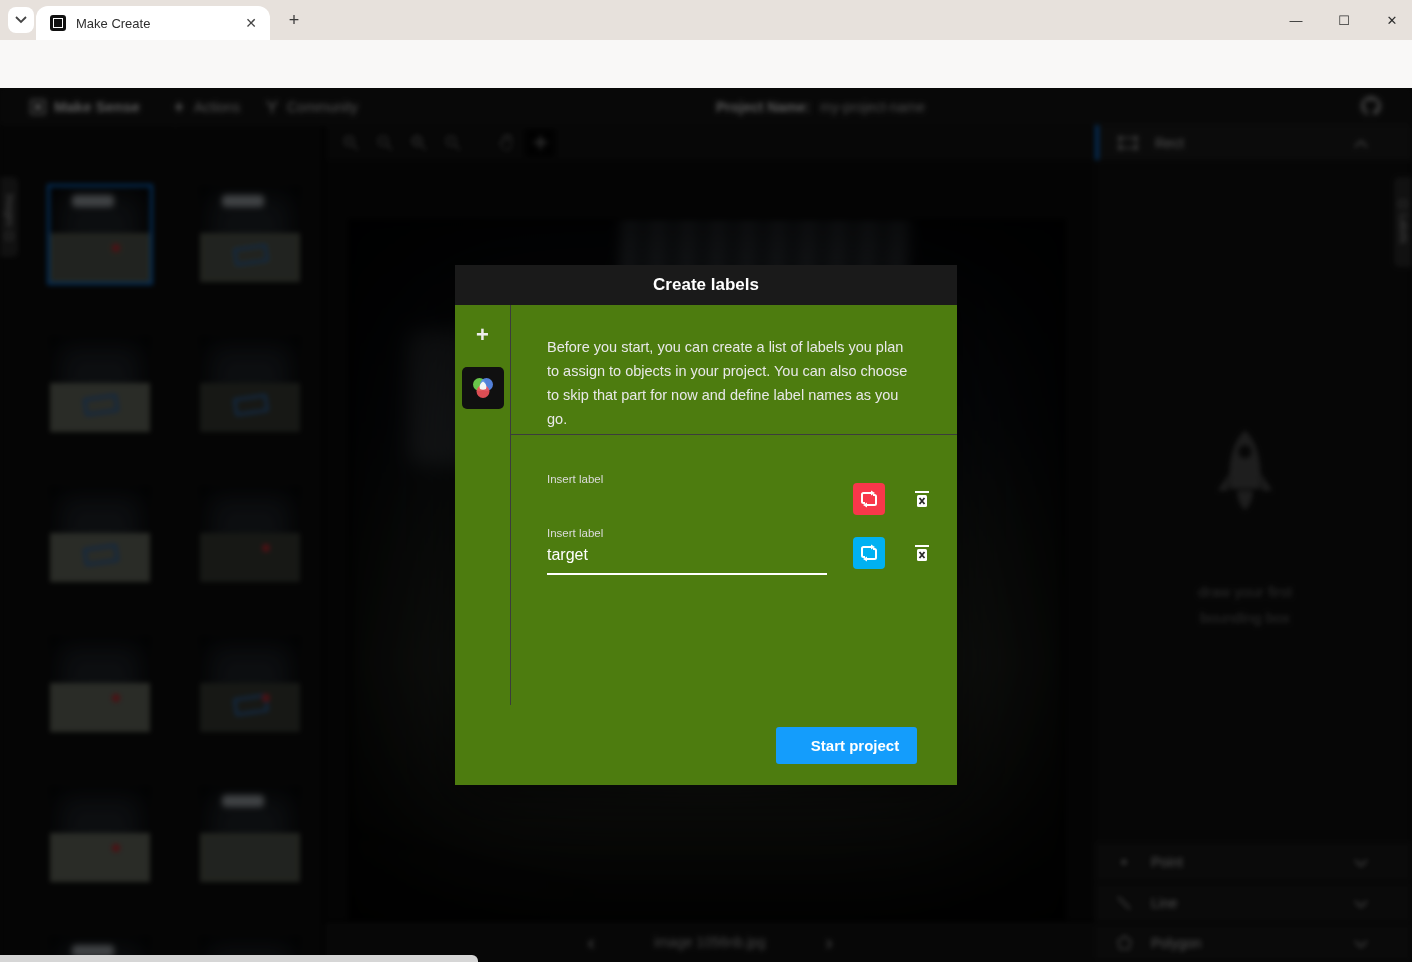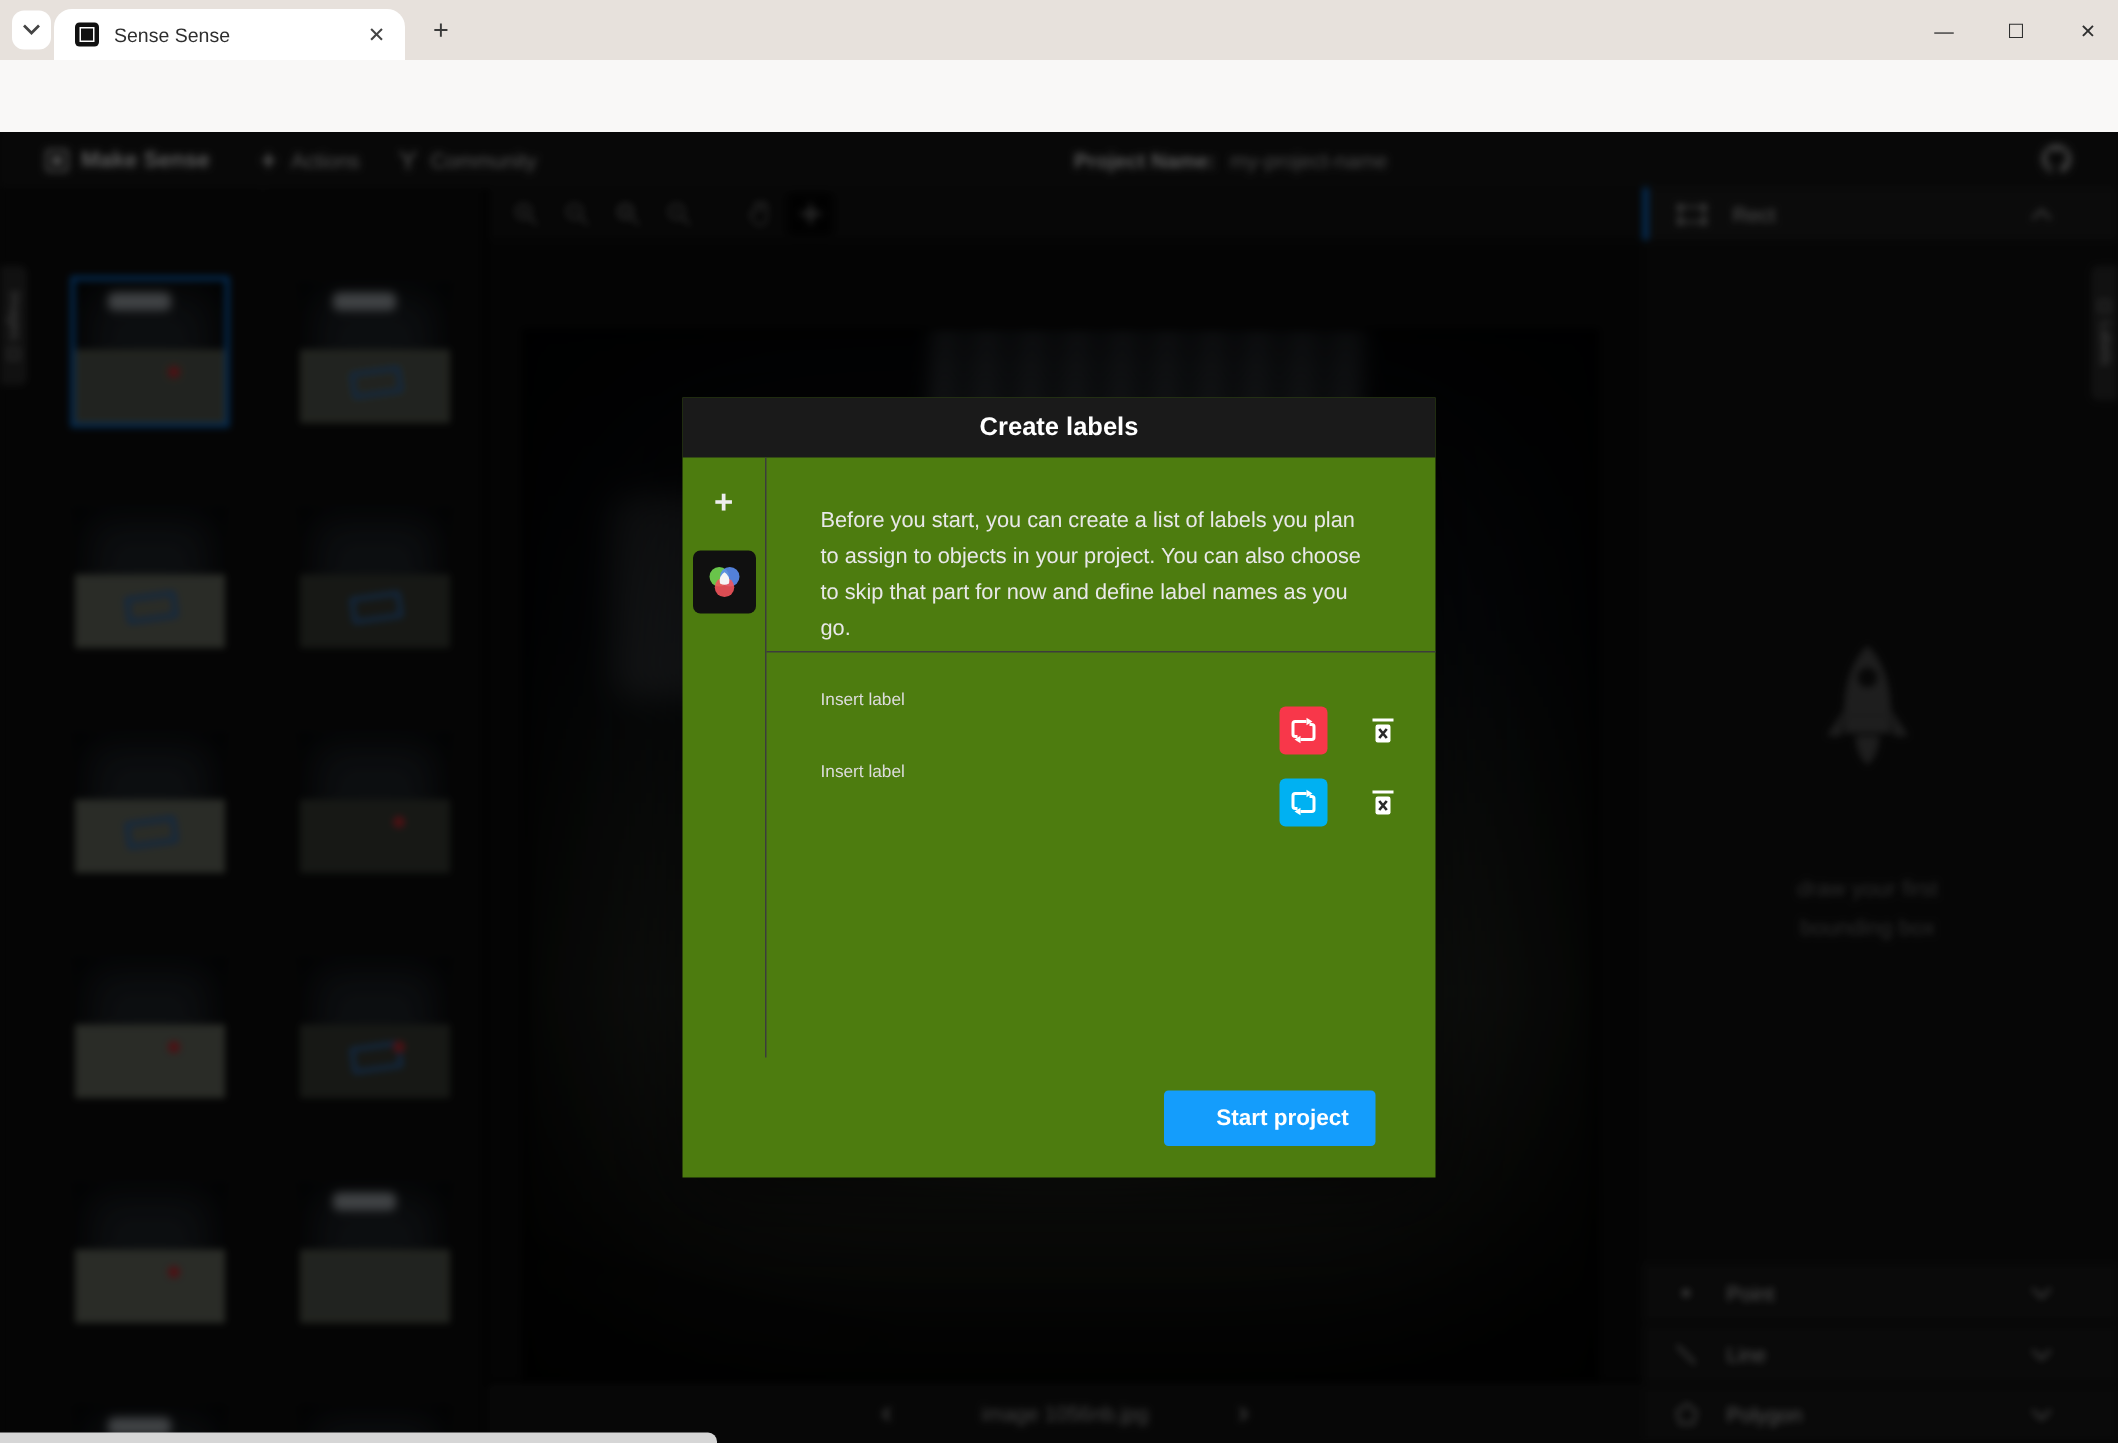--- a/index.html
+++ b/index.html
@@ -128,21 +128,21 @@
   .modal-body { display:flex; height:400px; }
   .rail { width:56px; border-right:1px solid #3c3c3c; display:flex; flex-direction:column; align-items:center; }
   .rail-add { margin-top:14px; color:#ededed; font-size:22px; font-weight:bold; width:32px; height:32px;
     display:flex; align-items:center; justify-content:center; }
   .rail-palette { margin-top:16px; width:42px; height:42px; background:#101010; border-radius:5px;
     display:flex; align-items:center; justify-content:center; }
   .modal-content { flex:1; display:flex; flex-direction:column; }
   .modal-desc { height:130px; padding:30px 42px 0 36px; color:#e8e8e8; font-size:14.5px; line-height:24px;
     border-bottom:1px solid #3c3c3c; }
   .label-rows { padding:26px 0 0 36px; }
-  .label-row { display:flex; align-items:flex-start; margin-bottom:6px; }
+  .label-row { display:flex; align-items:flex-start; margin-bottom:6px;margin-top:12px; }
   .input-wrap { width:280px; display:flex; flex-direction:column; }
   .input-label { font-size:11.5px; color:#dcdcdc; }
   .label-input { background:transparent; border:none; border-bottom:2px solid #fff; color:#fff;
     font-size:16px; font-family:"Liberation Sans",sans-serif; padding:7px 0 9px 0; outline:none; width:100%; }
   .repeat-btn { width:32px; height:32px; border-radius:4px; margin:10px 0 0 26px; border:none;
     display:flex; align-items:center; justify-content:center; }
   .trash-btn { width:26px; height:26px; margin:13px 0 0 24px; background:transparent; border:none;
     display:flex; align-items:center; justify-content:center; }
   .modal-footer { position:relative; height:80px; }
   .btn { position:absolute; top:22px; height:37px; border:none; border-radius:3px; color:#fff;
@@ -156,21 +156,21 @@
 <div id="screen">
 
   <div class="titlebar">
     <div class="tab-search">
       <svg width="12" height="8" viewBox="0 0 12 8">
           <polyline points="1,1 6,6 11,1" fill="none" stroke="#444" stroke-width="1.8"></polyline>
         </svg>
     </div>
     <div class="tab">
       <div class="favicon"></div>
-      <div class="tab-title">Sense Sense</div>
+      <div class="tab-title">Make Create</div>
       <div class="tab-close">✕</div>
     </div>
     <div class="new-tab">+</div>
     <div class="win-controls">
       <div class="win-btn">—</div>
       <div class="win-btn">☐</div>
       <div class="win-btn">✕</div>
     </div>
   </div>
 
@@ -511,20 +511,21 @@
                 <svg width="18" height="20" viewBox="0 0 18 20">
                     <line x1="2" y1="3" x2="16" y2="3" stroke="#fff" stroke-width="2"></line>
                     <rect x="4" y="6" width="10" height="12" rx="1.5" fill="#fff"></rect>
                     <path d="M6.5 9 L11.5 15 M11.5 9 L6.5 15" stroke="#2a2a2a" stroke-width="1.8"></path>
                   </svg>
               </button>
             </div>
             <div class="label-row">
               <div class="input-wrap">
                 <div class="input-label">Insert label</div>
+                <input class="label-input" value="target" style="">
               </div>
               <button class="repeat-btn" style="background: rgb(0, 177, 242);">
                 <svg width="18" height="18" viewBox="0 0 18 18">
                     <path d="M5 13 H3.5 A1.5 1.5 0 0 1 2 11.5 V4.5 A1.5 1.5 0 0 1 3.5 3 H11" fill="none" stroke="#fff" stroke-width="2"></path>
                     <path d="M13 5 H14.5 A1.5 1.5 0 0 1 16 6.5 V13.5 A1.5 1.5 0 0 1 14.5 15 H7" fill="none" stroke="#fff" stroke-width="2"></path>
                     <path d="M11 0.5 L15 3 L11 5.5 Z" fill="#fff"></path>
                     <path d="M7 12.5 L3 15 L7 17.5 Z" fill="#fff"></path>
                   </svg>
               </button>
               <button class="trash-btn">

